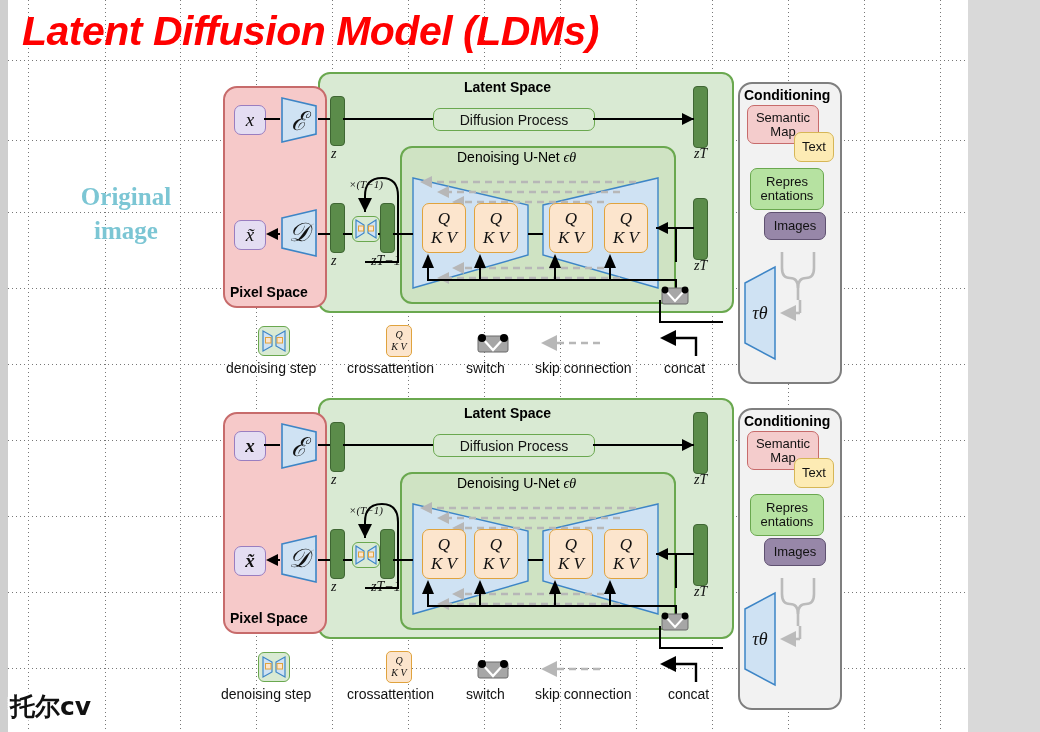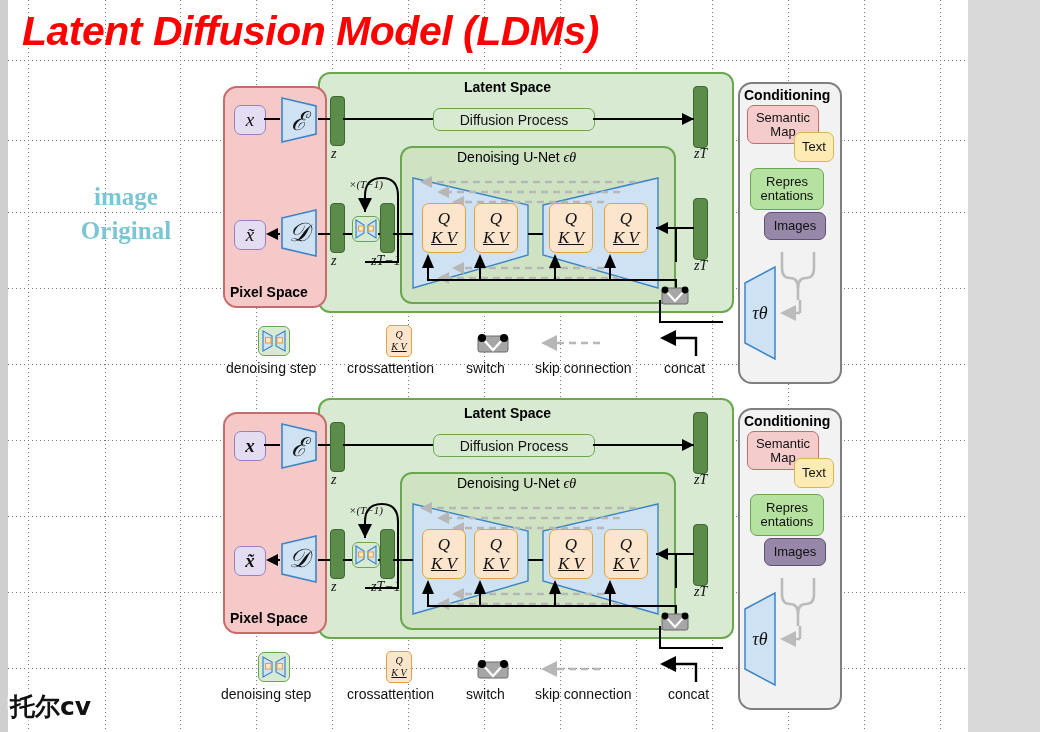--- a/index.html
+++ b/index.html
@@ -98,21 +98,21 @@
     font-family:"Liberation Serif",serif;font-style:italic;font-size:26px;color:#111;
   }
 
   
   .qkv{
     position:absolute;border:1.8px solid #e0a33e;background:#fce5cd;border-radius:7px;
     display:flex;flex-direction:column;align-items:center;justify-content:center;
     font-family:"Liberation Serif",serif;font-style:italic;color:#111;line-height:1.0;
   }
   .qkv .q{font-size:17px;margin-bottom:2px;}
-  .qkv .kv{font-size:17px;text-decoration:underline;}
+  .qkv .kv{font-size:17px;}
 
   
   .chip{
     position:absolute;border-radius:7px;border:1.5px solid;
     display:flex;align-items:center;justify-content:center;text-align:center;
     font-size:13px;color:#111;line-height:1.05;
   }
   .legend-label{position:absolute;font-size:14px;color:#111;white-space:nowrap;}
 
   .denoise-icon{
@@ -151,22 +151,22 @@
       <div class="hline" style="top:288px"></div>
       <div class="hline" style="top:364px"></div>
       <div class="hline" style="top:440px"></div>
       <div class="hline" style="top:516px"></div>
       <div class="hline" style="top:592px"></div>
       <div class="hline" style="top:668px"></div>
     </div>
 
     <div class="title">Latent Diffusion Model (LDMs)</div>
     <div class="origimg">
+      <div>Original</div>
       <div>image</div>
-      <div>Original</div>
     </div>
     <div class="watermark">托尔cv</div>
 
     <div class="diagram" style="left:0;top:0;width:960px;height:390px;">
 
       <div class="latentspace" style="left:310px;top:72px;width:412px;height:237px;"></div>
       <div class="boxlabel" style="left:456px;top:79px;">Latent Space</div>
 
       <div class="diffproc" style="left:425px;top:108px;width:160px;height:21px;">Diffusion Process</div>
 

